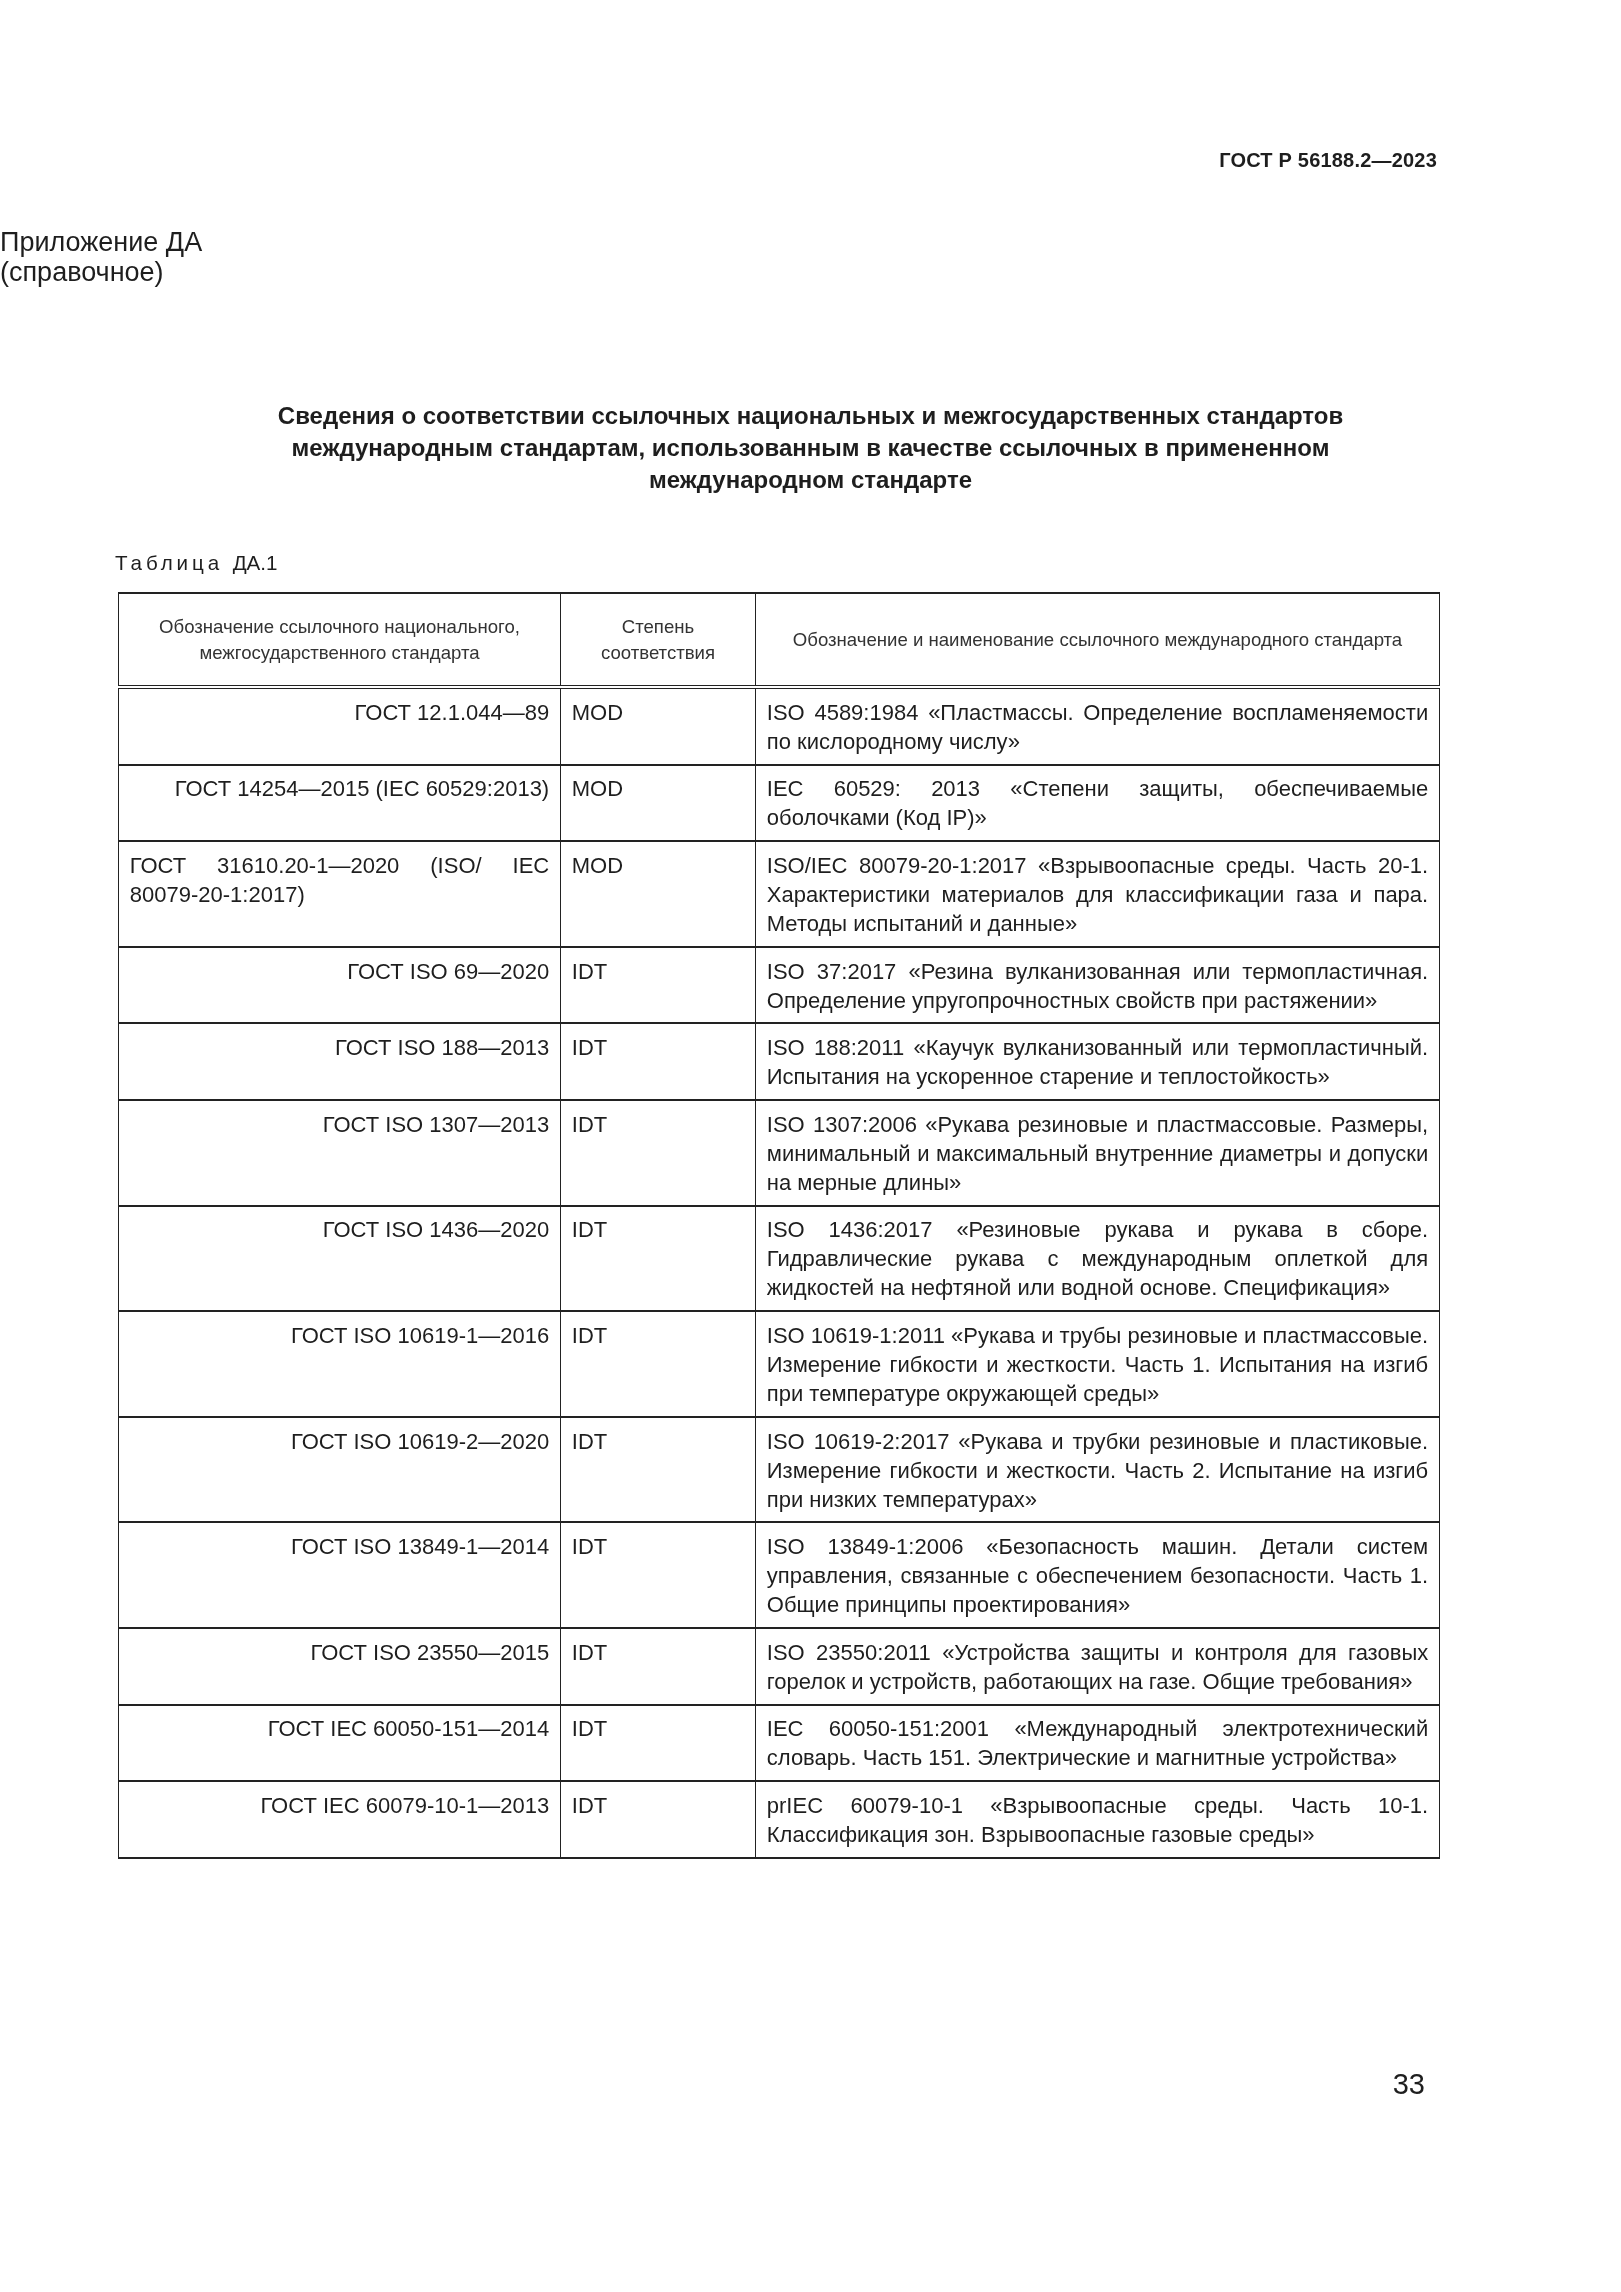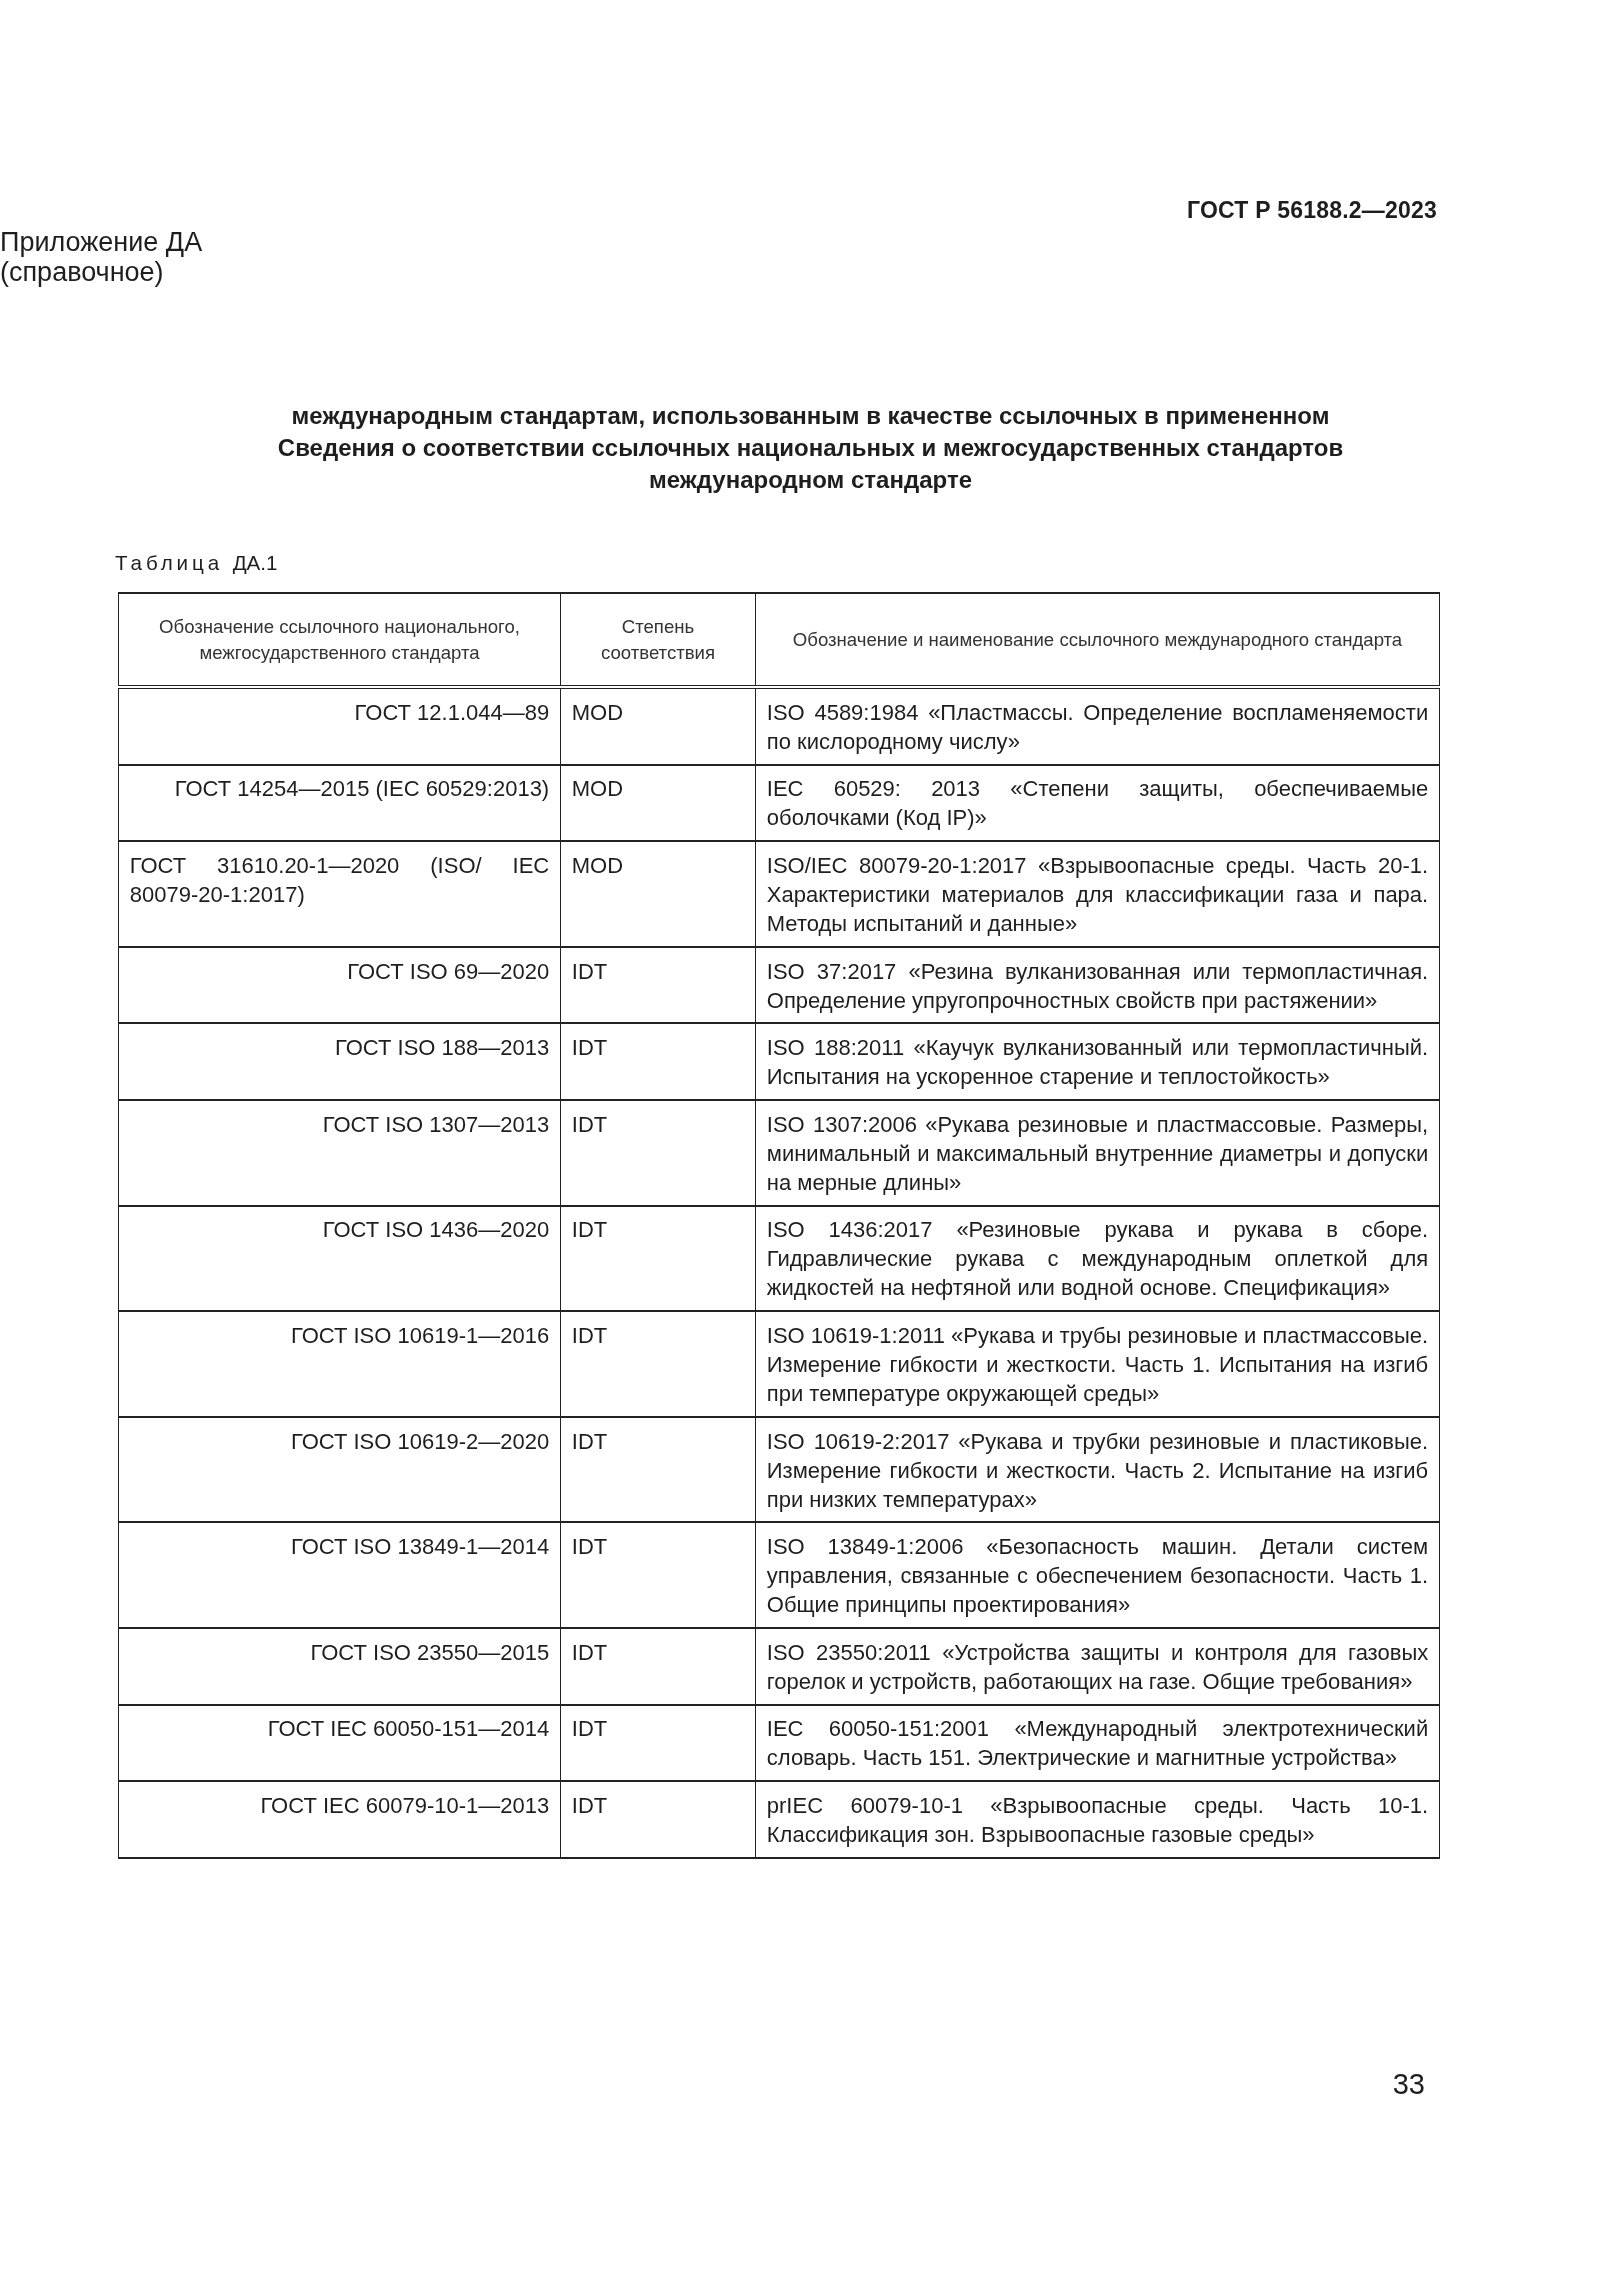--- a/index.html
+++ b/index.html
@@ -2,21 +2,21 @@
 <html><head>
 <meta charset="utf-8">
 <style>
   html, body { margin: 0; padding: 0; background: #ffffff; }
   body {
     width: 1621px; height: 2293px; position: relative; overflow: hidden;
     font-family: "Liberation Sans", sans-serif; color: #1e1e1e;
   }
   .doc-code {
     position: absolute; top: 149px; right: 184px;
-    font-size: 23px; font-weight: bold; letter-spacing: 0.2px; margin-top: 48px;
+    font-size: 20px; font-weight: bold; letter-spacing: 0.2px;
   }
   .annex {
     position: absolute; top: 227px; left: 0; width: 100%;
     text-align: left; font-size: 27px; font-weight: normal; line-height: 30px;
   }
   .title {
     position: absolute; top: 400px; left: 147px; width: 1327px;
     text-align: center; font-size: 24px; font-weight: bold; line-height: 32px;
   }
   .table-caption {
@@ -57,22 +57,22 @@
 <body>
 
 <div class="doc-code">ГОСТ Р 56188.2—2023</div>
 
 <div class="annex">
   <div>Приложение ДА</div>
   <div>(справочное)</div>
 </div>
 
 <div class="title">
+  <div>Сведения о соответствии ссылочных национальных и межгосударственных стандартов</div>
   <div>международным стандартам, использованным в качестве ссылочных в примененном</div>
-  <div>Сведения о соответствии ссылочных национальных и межгосударственных стандартов</div>
   <div>международном стандарте</div>
 </div>
 
 <div class="table-caption">
   <span>Таблица</span>
   <span class="num">ДА.1</span>
 </div>
 
 <table class="ref-table">
   <colgroup>

